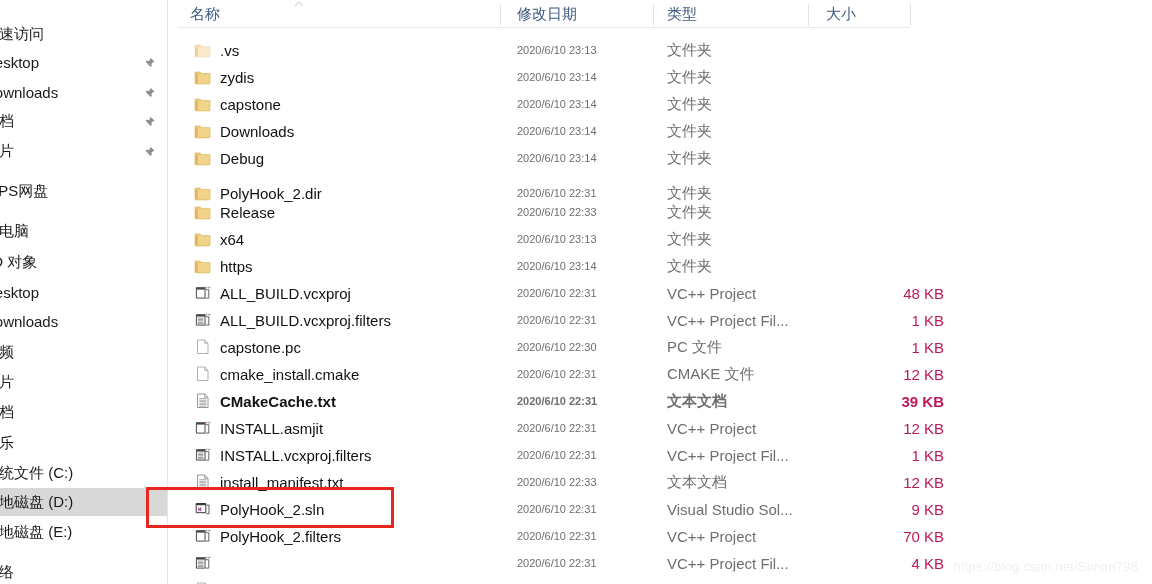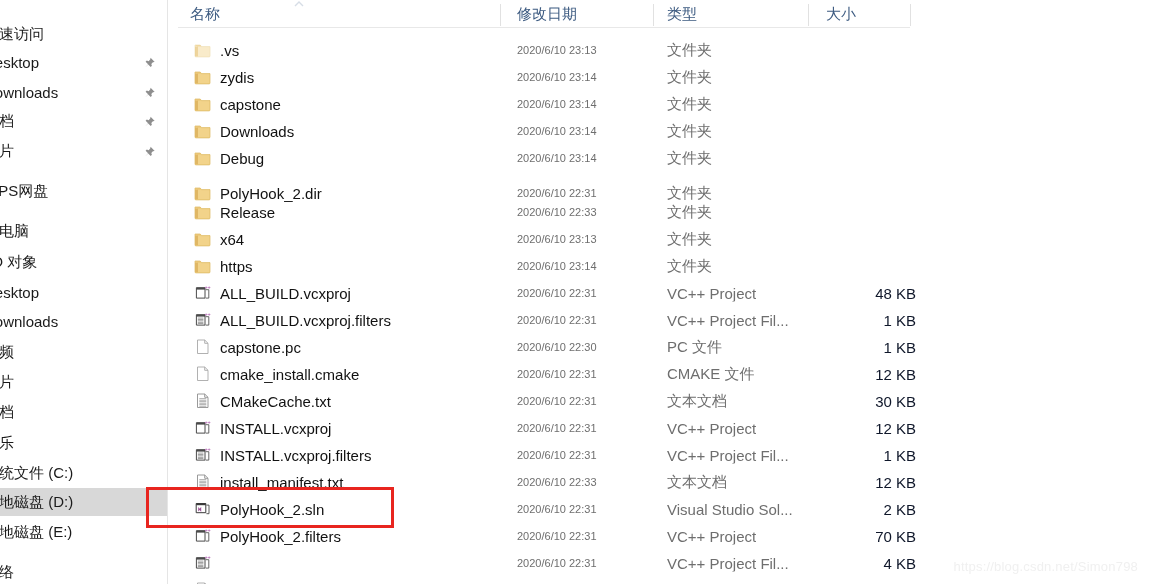--- a/index.html
+++ b/index.html
@@ -70,22 +70,22 @@
   .cell-date{
     position:absolute;left:339px;top:50%;transform:translateY(-50%);
     font-size:11px;color:#6e6e6e;white-space:nowrap;
   }
   .cell-type{
     position:absolute;left:489px;top:50%;transform:translateY(-50%);
     font-size:15px;color:#6e6e6e;white-space:nowrap;
     max-width:140px;overflow:hidden;
   }
   .cell-size{
-    position:absolute;left:608px;width:130px;top:50%;transform:translateY(-50%);
-    font-size:15px;color:#0f172a;white-space:nowrap;text-align:right;
+    position:absolute;left:636px;width:130px;top:50%;transform:translateY(-50%);
+    font-size:15px;color:#be185d;white-space:nowrap;text-align:right;
   }
 
   
   .annot-rect{
     position:absolute;border:3px solid #e8251f;background:transparent;
     pointer-events:none;
   }
 
   
   .watermark{
@@ -330,44 +330,44 @@
       <div class="row" style="top: 324px;">
         <span class="cell-icon"><svg width="18" height="17" viewBox="0 0 18 17">
             <path d="M3.5 1.5 h7.2 l3.3 3.3 v10.2 h-10.5 Z" fill="#ffffff" stroke="#a8a8a8" stroke-width="0.9"></path>
             <path d="M10.7 1.5 v3.3 h3.3" fill="none" stroke="#a8a8a8" stroke-width="0.9"></path>
           </svg></span>
         <div class="cell-name">cmake_install.cmake</div>
         <div class="cell-date">2020/6/10 22:31</div>
         <div class="cell-type">CMAKE 文件</div>
         <div class="cell-size">12 KB</div>
       </div>
-      <div class="row" style="top: 351px;">
+      <div class="row" style="top: 351px; font-weight: bold;">
         <span class="cell-icon"><svg width="18" height="17" viewBox="0 0 18 17">
             <path d="M3.5 1.5 h7.2 l3.3 3.3 v10.2 h-10.5 Z" fill="#ffffff" stroke="#8f8f8f" stroke-width="0.9"></path>
             <path d="M10.7 1.5 v3.3 h3.3" fill="none" stroke="#8f8f8f" stroke-width="0.9"></path>
             <rect x="5.3" y="5.8" width="7" height="0.8" fill="#9a9a9a"></rect>
             <rect x="5.3" y="7.3" width="7" height="0.8" fill="#9a9a9a"></rect>
             <rect x="5.3" y="8.8" width="7" height="0.8" fill="#9a9a9a"></rect>
             <rect x="5.3" y="10.3" width="7" height="0.8" fill="#9a9a9a"></rect>
             <rect x="5.3" y="11.8" width="7" height="0.8" fill="#9a9a9a"></rect>
             <rect x="5.3" y="13.3" width="7" height="0.8" fill="#9a9a9a"></rect>
           </svg></span>
         <div class="cell-name">CMakeCache.txt</div>
         <div class="cell-date">2020/6/10 22:31</div>
         <div class="cell-type">文本文档</div>
-        <div class="cell-size">30 KB</div>
+        <div class="cell-size">39 KB</div>
       </div>
       <div class="row" style="top: 378px;">
         <span class="cell-icon"><svg width="18" height="17" viewBox="0 0 18 17">
             <path d="M2.4 3.2 h8.6 v10.4 h-8.6 Z" fill="#ffffff" stroke="#4a4a4a" stroke-width="1"></path>
             <rect x="2.4" y="3.2" width="8.6" height="1.9" fill="#4a4a4a"></rect>
             <path d="M11.6 5.2 h3.2 v8.4 h-3.2" fill="none" stroke="#555" stroke-width="0.9"></path>
             <text x="10.4" y="4.1" font-size="5.4" fill="#a64ca6" font-family="&quot;Liberation Sans&quot;,sans-serif">++</text>
           </svg></span>
-        <div class="cell-name">INSTALL.vcxproj</div>
+        <div class="cell-name">INSTALL.asmjit</div>
         <div class="cell-date">2020/6/10 22:31</div>
         <div class="cell-type">VC++ Project</div>
         <div class="cell-size">12 KB</div>
       </div>
       <div class="row" style="top: 405px;">
         <span class="cell-icon"><svg width="18" height="17" viewBox="0 0 18 17">
             <path d="M2.4 3.2 h8.6 v10.4 h-8.6 Z" fill="#ffffff" stroke="#4a4a4a" stroke-width="1"></path>
             <rect x="2.4" y="3.2" width="8.6" height="1.9" fill="#4a4a4a"></rect>
             <rect x="3.8" y="6.2" width="5.6" height="0.7" fill="#7a7a7a"></rect>
             <rect x="3.8" y="7.6" width="5.6" height="0.7" fill="#7a7a7a"></rect>
@@ -401,21 +401,21 @@
       <div class="row" style="top: 459px;">
         <span class="cell-icon"><svg width="18" height="17" viewBox="0 0 18 17">
             <path d="M2.2 3.0 h9.6 v9.2 h-9.6 Z" fill="#ffffff" stroke="#3a3a3a" stroke-width="1"></path>
             <rect x="2.2" y="3.0" width="9.6" height="1.7" fill="#3a3a3a"></rect>
             <path d="M12.4 4.6 h2.6 v8.6 h-2.6" fill="none" stroke="#4a4a4a" stroke-width="0.9"></path>
             <path d="M4.2 6.6 l1.5 1.7 l1.5-2.0 v5.1 l-1.5-2.0 l-1.5 1.7 Z" fill="#9b4f96"></path>
           </svg></span>
         <div class="cell-name">PolyHook_2.sln</div>
         <div class="cell-date">2020/6/10 22:31</div>
         <div class="cell-type">Visual Studio Sol...</div>
-        <div class="cell-size">2 KB</div>
+        <div class="cell-size">9 KB</div>
       </div>
       <div class="row" style="top: 486px;">
         <span class="cell-icon"><svg width="18" height="17" viewBox="0 0 18 17">
             <path d="M2.4 3.2 h8.6 v10.4 h-8.6 Z" fill="#ffffff" stroke="#4a4a4a" stroke-width="1"></path>
             <rect x="2.4" y="3.2" width="8.6" height="1.9" fill="#4a4a4a"></rect>
             <path d="M11.6 5.2 h3.2 v8.4 h-3.2" fill="none" stroke="#555" stroke-width="0.9"></path>
             <text x="10.4" y="4.1" font-size="5.4" fill="#a64ca6" font-family="&quot;Liberation Sans&quot;,sans-serif">++</text>
           </svg></span>
         <div class="cell-name">PolyHook_2.filters</div>
         <div class="cell-date">2020/6/10 22:31</div>

